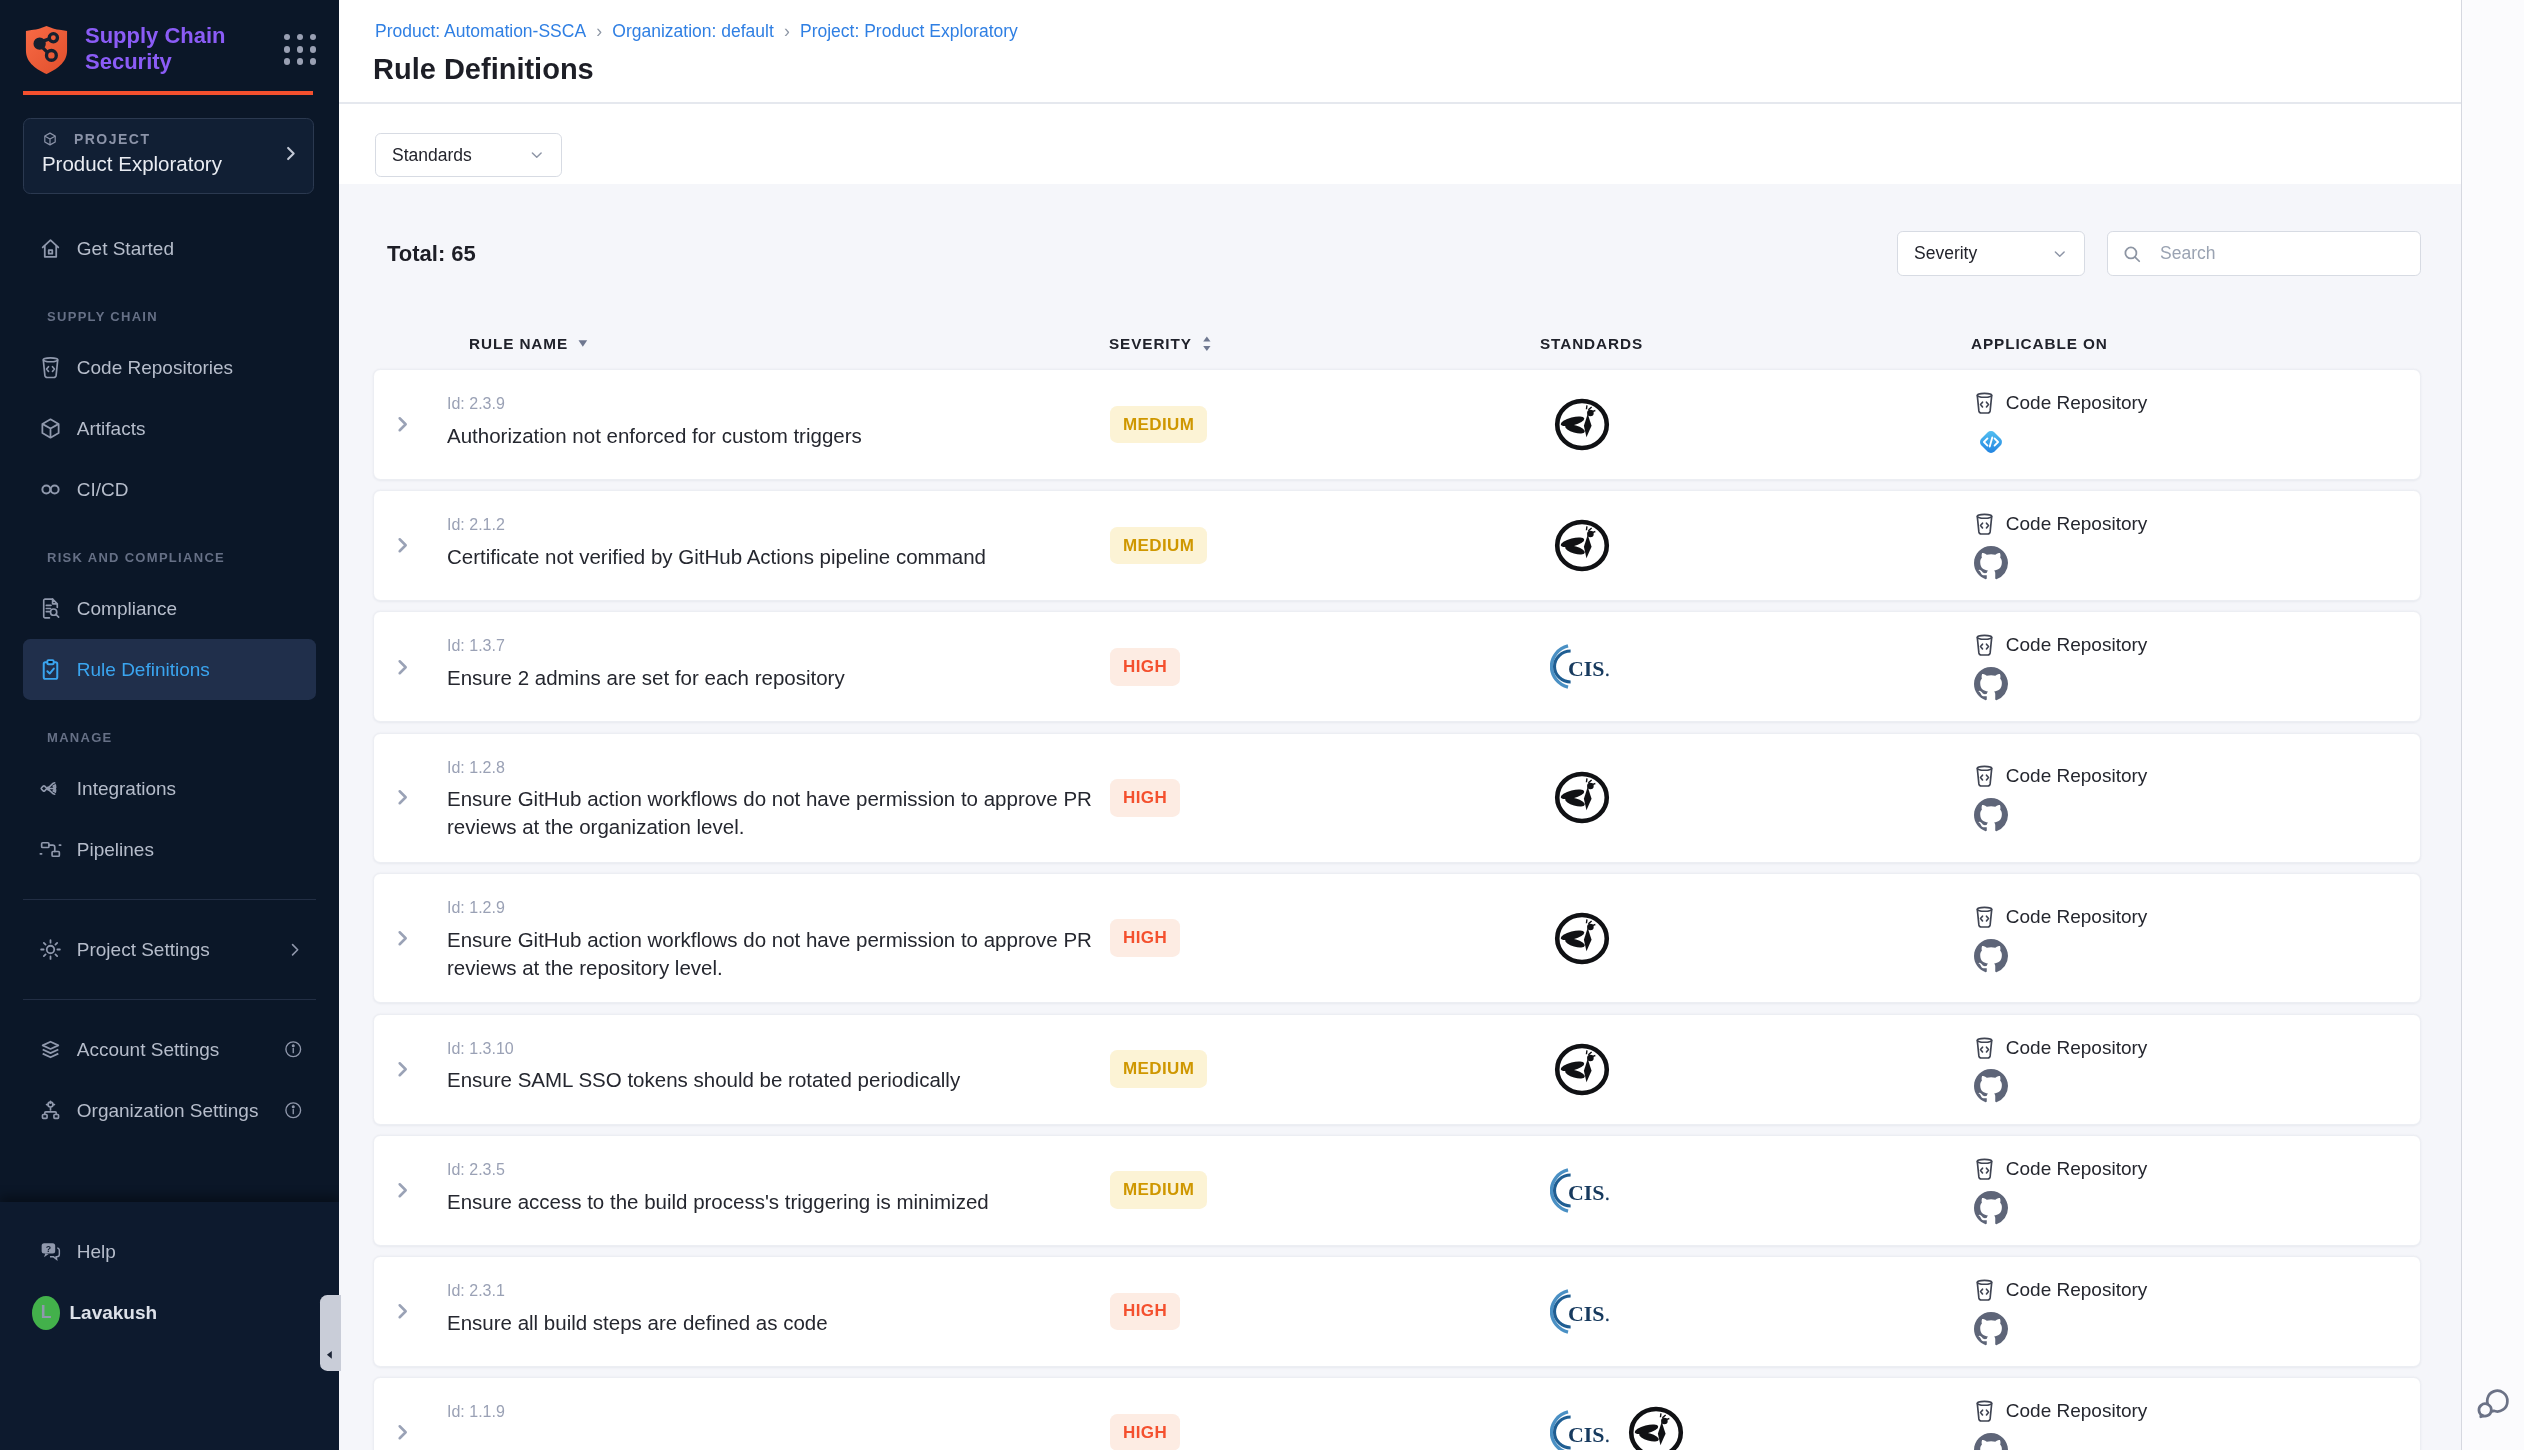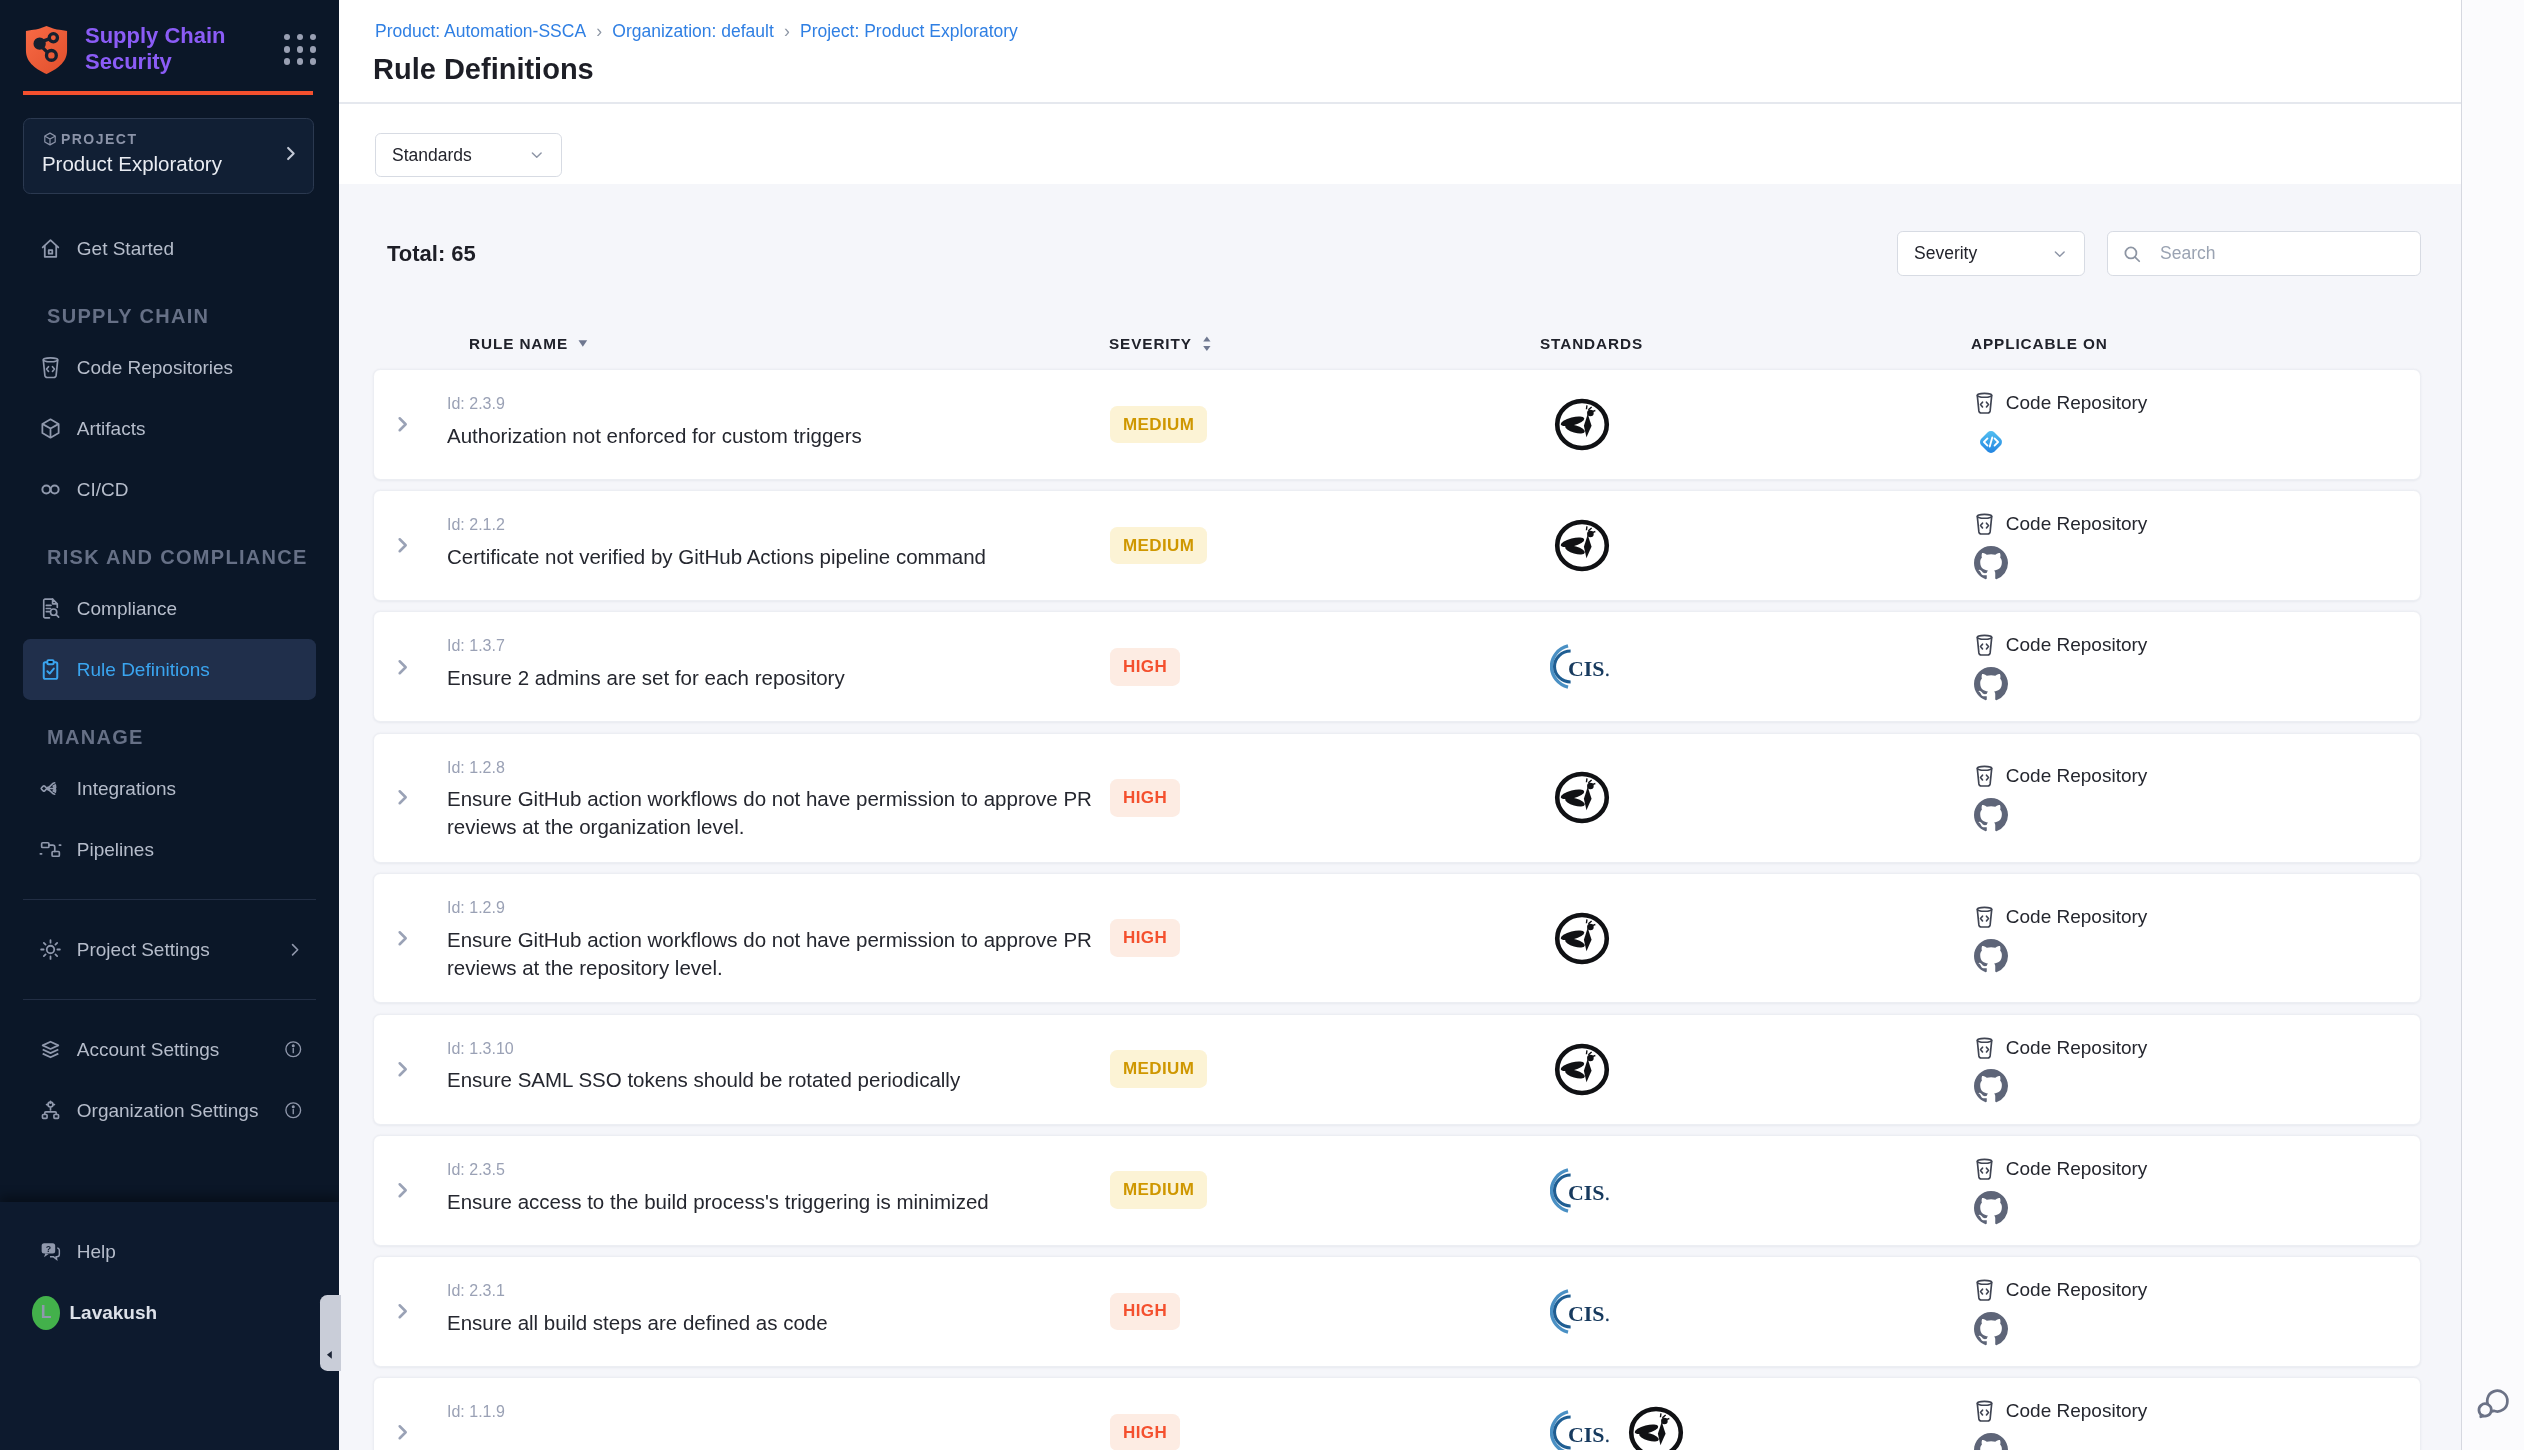--- a/index.html
+++ b/index.html
@@ -9,32 +9,32 @@
   svg{display:block}
   
   .sidebar{position:absolute;left:0;top:0;width:339px;height:100%;background:var(--sbg);color:#b3bac9;}
   .brand{display:flex;align-items:center;gap:14.6px;padding:23.4px 22px 0 23.4px;}
   .brand-title{font-size:22px;font-weight:bold;color:#8b5cf6;line-height:26px;width:143px;}
   .apps-grid{margin-left:auto;display:grid;grid-template-columns:repeat(3,7.3px);grid-gap:5.8px;cursor:pointer;}
   .apps-grid i{width:6.6px;height:6.6px;border-radius:50%;background:#99a0b3;}
   .brand-underline{position:absolute;left:23.4px;right:26px;top:91px;height:4.4px;background:var(--orange);}
   .project-card{position:absolute;left:23.4px;top:118px;width:291px;height:76px;border:1.5px solid #2b3950;
      border-radius:7.3px;background:#111f34;box-sizing:border-box;padding:11.7px 17.5px;cursor:pointer;}
-  .project-label{display:flex;align-items:flex-end;gap:3px;color:#8b93a8;font-size:14px;font-weight:bold;letter-spacing:1.5px;}
+  .project-label{display:flex;align-items:flex-end;gap:16px;color:#8b93a8;font-size:14px;font-weight:bold;letter-spacing:1.5px;}
   .project-name{margin-top:5.8px;font-size:20.5px;color:#e9ecf2;}
   .project-chev{position:absolute;right:13px;top:25px;color:#c3c9d6;}
   .nav{position:absolute;left:0;right:0;top:218px;}
   .nav-item{display:flex;align-items:center;height:61px;margin:0 23.4px;padding-left:13px;border-radius:7.3px;
      font-size:19px;color:#b6bdcb;cursor:pointer;}
   .nav-item .nicon{width:28px;display:flex;justify-content:center;color:#9099ad;}
   .nav-item span.lbl{margin-left:12.4px;}
   .nav-item.active{background:#202f4b;color:var(--blue);}
   .nav-item.active .nicon{color:var(--blue);}
   .nav-section{height:42px;margin-top:16px;display:flex;align-items:center;padding-left:47px;
-     font-size:20px;font-weight:bold;letter-spacing:1.3px;color:#667086;}
+     font-size:13px;font-weight:bold;letter-spacing:1.3px;color:#667086;}
   .nav-hr{border:none;border-top:1.5px solid #222e44;margin:19px 23.4px;}
   .edge-ic{margin-left:auto;margin-right:11.7px;color:#8f97ab;}
   .side-bottom{position:absolute;left:0;right:0;bottom:0;height:249px;background:#0d1a2e;
      box-shadow:0 -5.8px 10.2px rgba(0,0,0,.38);padding-top:19px;box-sizing:border-box;}
   .avatar{width:34px;height:34px;border-radius:50%;display:flex;align-items:center;justify-content:center;
      color:#fff;font-weight:bold;font-size:17.5px;margin-left:-4.4px;margin-right:-2.9px;}
   .user-name{font-weight:bold;color:#dde1e9;}
   .collapse-handle{position:absolute;left:320px;top:1295px;width:20.5px;height:76px;background:#c9cdd8;
      border-radius:7.3px 0 0 7.3px;display:flex;align-items:flex-end;justify-content:center;padding-bottom:10.2px;
      box-sizing:border-box;cursor:pointer;z-index:5;}

